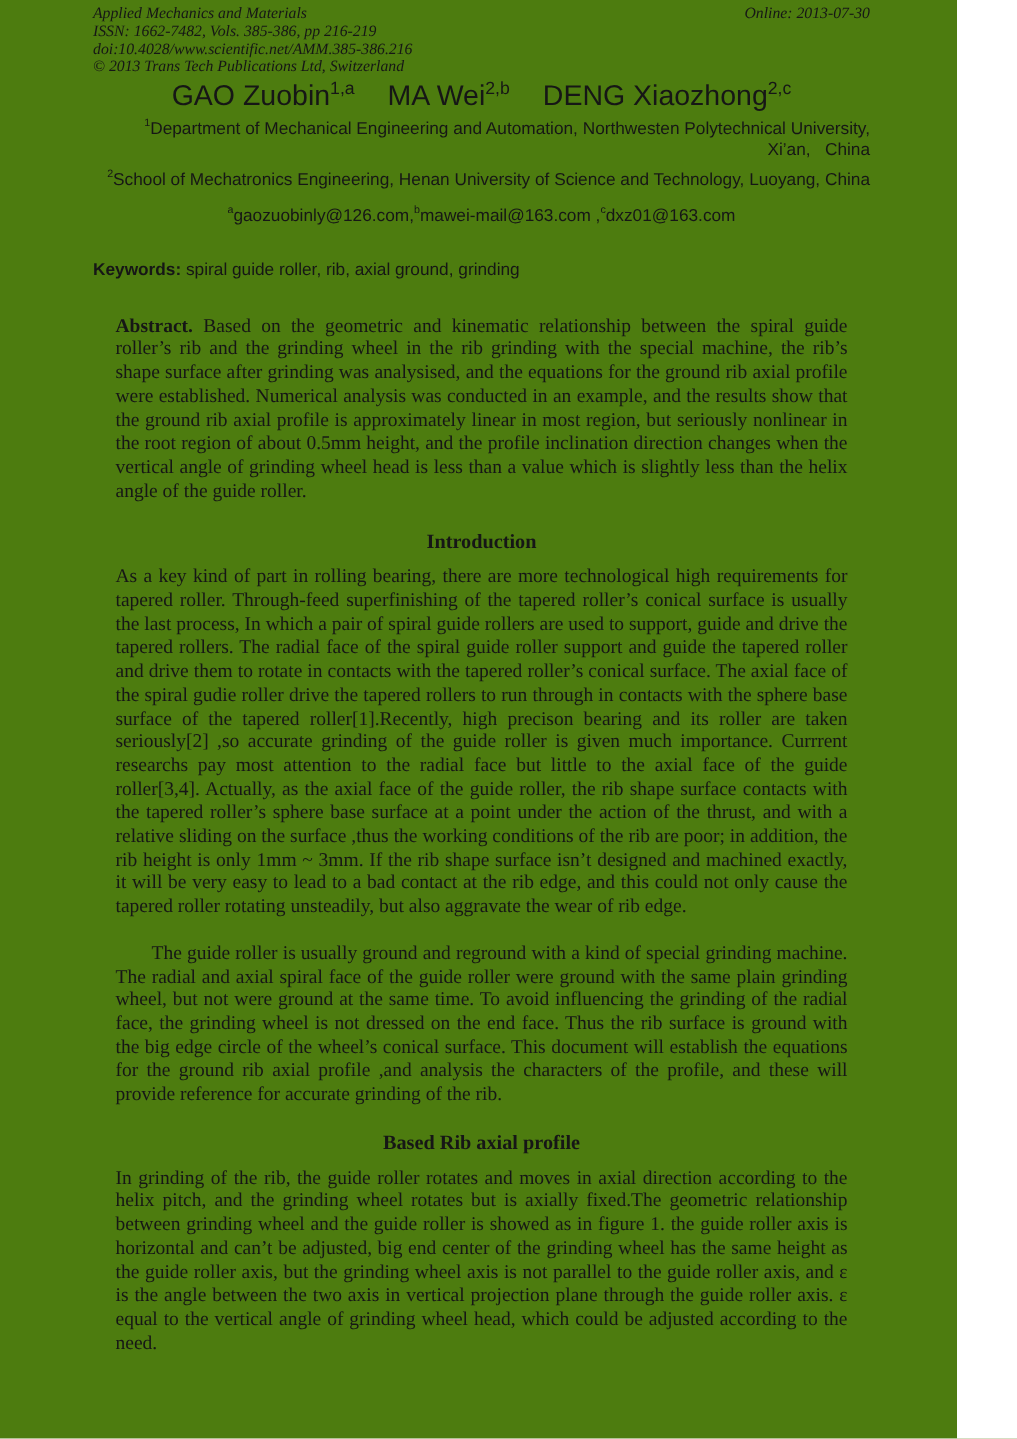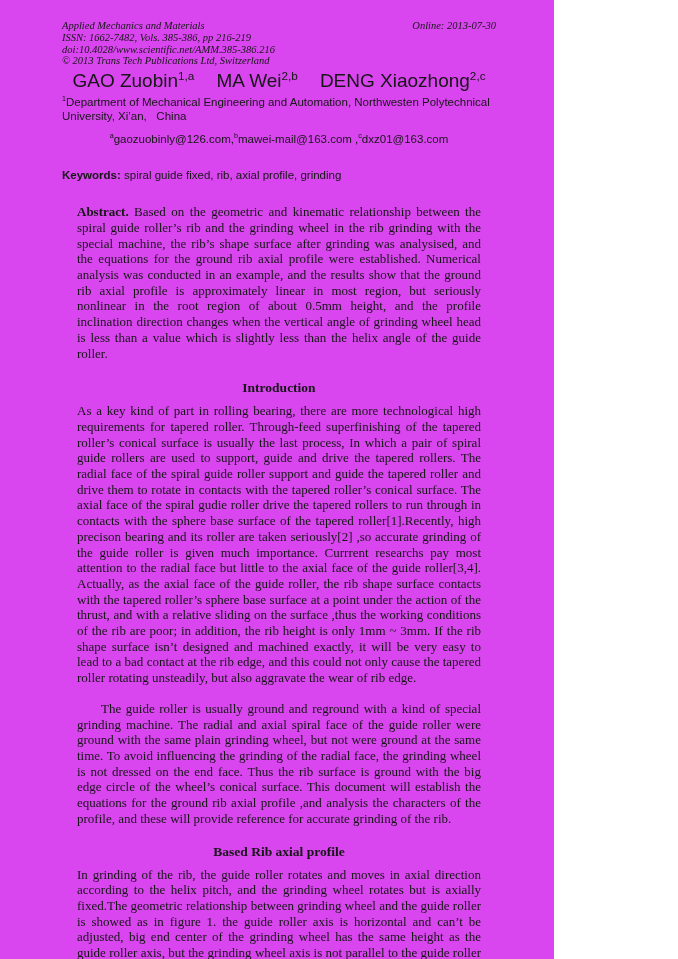--- a/index.html
+++ b/index.html
@@ -1,22 +1,22 @@
 <!DOCTYPE html>
 <html><head>
 <meta charset="utf-8">
 <style>
   html, body { margin: 0; padding: 0; background: #ffffff; }
   .page {
     position: relative;
-    width: 554px;
+    width: 638px;
     height: 959px;
-    background: #d946ef;
+    background: #4d7c0f;
     box-sizing: border-box;
-    padding: 20px 58px 0 62px;
+    padding: 4px 58px 0 62px;
     color: #161616;
     overflow: hidden;
   }
   
   .jheader {
     display: flex;
     justify-content: space-between;
     align-items: flex-start;
     font-family: "Liberation Serif", serif;
     font-style: italic;
@@ -40,21 +40,21 @@
     text-align: center;
     font-family: "Liberation Sans", sans-serif;
     font-size: 19px;
     line-height: 17px;
   }
   .authors .author + .author { margin-left: 22px; }
   sup { font-size: 0.62em; line-height: 0; }
 
   .affil {
     margin-top: 7px;
-    text-align: left;
+    text-align: right;
     font-family: "Liberation Sans", sans-serif;
     font-size: 11.5px;
     line-height: 13.5px;
   }
   .emails {
     margin-top: 9px;
     text-align: center;
     font-family: "Liberation Sans", sans-serif;
     font-size: 11.5px;
     line-height: 14px;
@@ -106,24 +106,25 @@
     <div class="right">Online: 2013-07-30</div>
   </div>
 
 
   <div class="authors">
     <span class="author"><span>GAO Zuobin</span><sup>1,a</sup></span><span class="author"><span>MA Wei</span><sup>2,b</sup></span><span class="author"><span>DENG Xiaozhong</span><sup>2,c</sup></span>
   </div>
 
   <div class="affil"><sup>1</sup><span>Department of Mechanical Engineering and Automation, Northwesten Polytechnical University, Xi’an,&nbsp;&nbsp;&nbsp;China</span></div>
 
+  <div class="affil"><sup>2</sup><span>School of Mechatronics Engineering, Henan University of Science and Technology, Luoyang, China</span></div>
 
   <div class="emails"><sup>a</sup><span>gaozuobinly@126.com,</span><sup>b</sup><span>mawei-mail@163.com ,</span><sup>c</sup><span>dxz01@163.com</span></div>
 
-  <div class="keywords"><span class="kw-label">Keywords:</span><span> spiral guide fixed, rib, axial profile, grinding</span></div>
+  <div class="keywords"><span class="kw-label">Keywords:</span><span> spiral guide roller, rib, axial ground, grinding</span></div>
 
   <p class="body-par abstract"><span class="ab-label">Abstract.</span><span> Based on the geometric and kinematic relationship between the spiral guide roller’s rib and the grinding wheel in the rib grinding with the special machine, the rib’s shape surface after grinding was analysised, and the equations for the ground rib axial profile were established. Numerical analysis was conducted in an example, and the results show that the ground rib axial profile is approximately linear in most region, but seriously nonlinear in the root region of about 0.5mm height, and the profile inclination direction changes when the vertical angle of grinding wheel head is less than a value which is slightly less than the helix angle of the guide roller.</span></p>
 
   <h3 class="sec-heading h-intro">Introduction</h3>
 
   <p class="body-par p-first">As a key kind of part in rolling bearing, there are more technological high requirements for tapered roller. Through-feed superfinishing of the tapered roller’s conical surface is usually the last process, In which a pair of spiral guide rollers are used to support, guide and drive the tapered rollers. The radial face of the spiral guide roller support and guide the tapered roller and drive them to rotate in contacts with the tapered roller’s conical surface. The axial face of the spiral gudie roller drive the tapered rollers to run through in contacts with the sphere base surface of the tapered roller[1].Recently, high precison bearing and its roller are taken seriously[2] ,so accurate grinding of the guide roller is given much importance. Currrent researchs pay most attention to the radial face but little to the axial face of the guide roller[3,4]. Actually, as the axial face of the guide roller, the rib shape surface contacts with the tapered roller’s sphere base surface at a point under the action of the thrust, and with a relative sliding on the surface ,thus the working conditions of the rib are poor; in addition, the rib height is only 1mm ~ 3mm. If the rib shape surface isn’t designed and machined exactly, it will be very easy to lead to a bad contact at the rib edge, and this could not only cause the tapered roller rotating unsteadily, but also aggravate the wear of rib edge.</p>
 
   <p class="body-par indent">The guide roller is usually ground and reground with a kind of special grinding machine. The radial and axial spiral face of the guide roller were ground with the same plain grinding wheel, but not were ground at the same time. To avoid influencing the grinding of the radial face, the grinding wheel is not dressed on the end face. Thus the rib surface is ground with the big edge circle of the wheel’s conical surface. This document will establish the equations for the ground rib axial profile ,and analysis the characters of the profile, and these will provide reference for accurate grinding of the rib.</p>
 
   <h3 class="sec-heading h-ground">Based Rib axial profile</h3>

